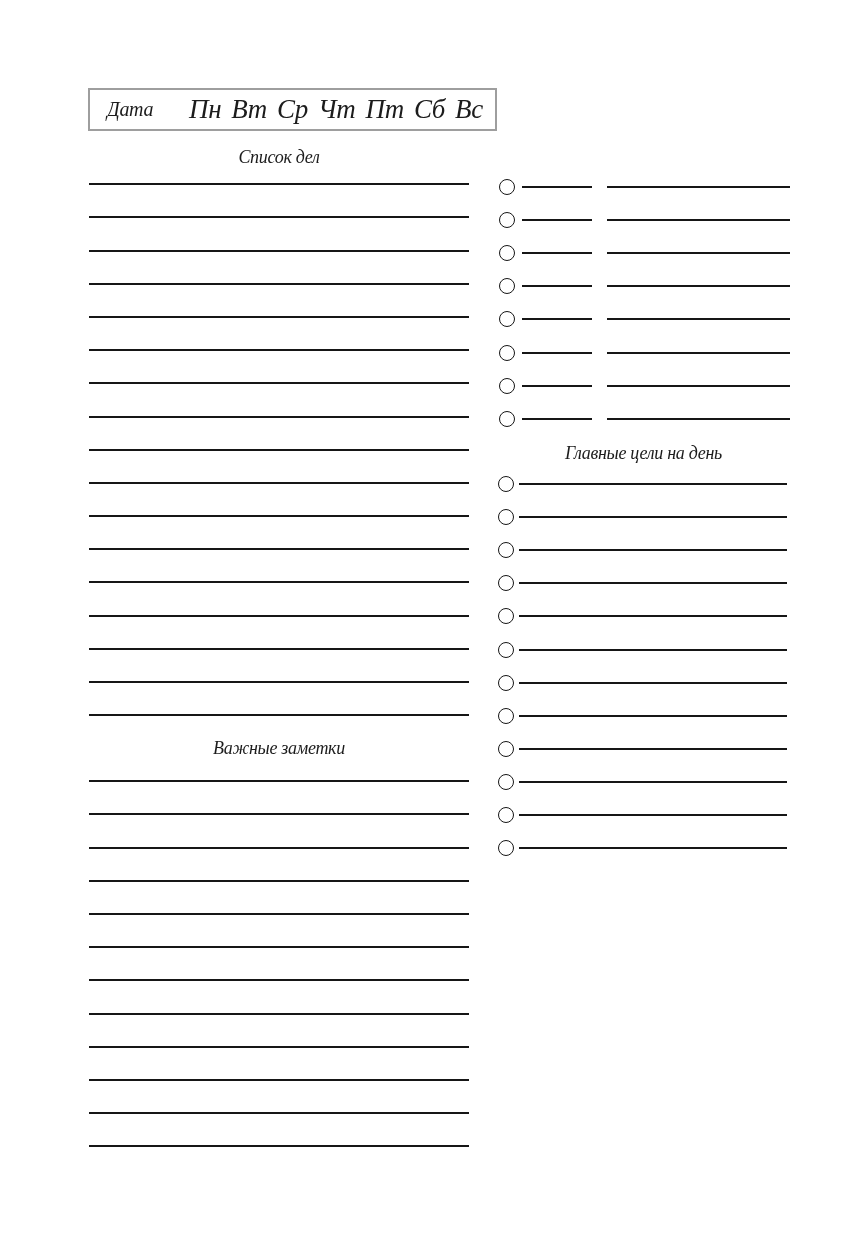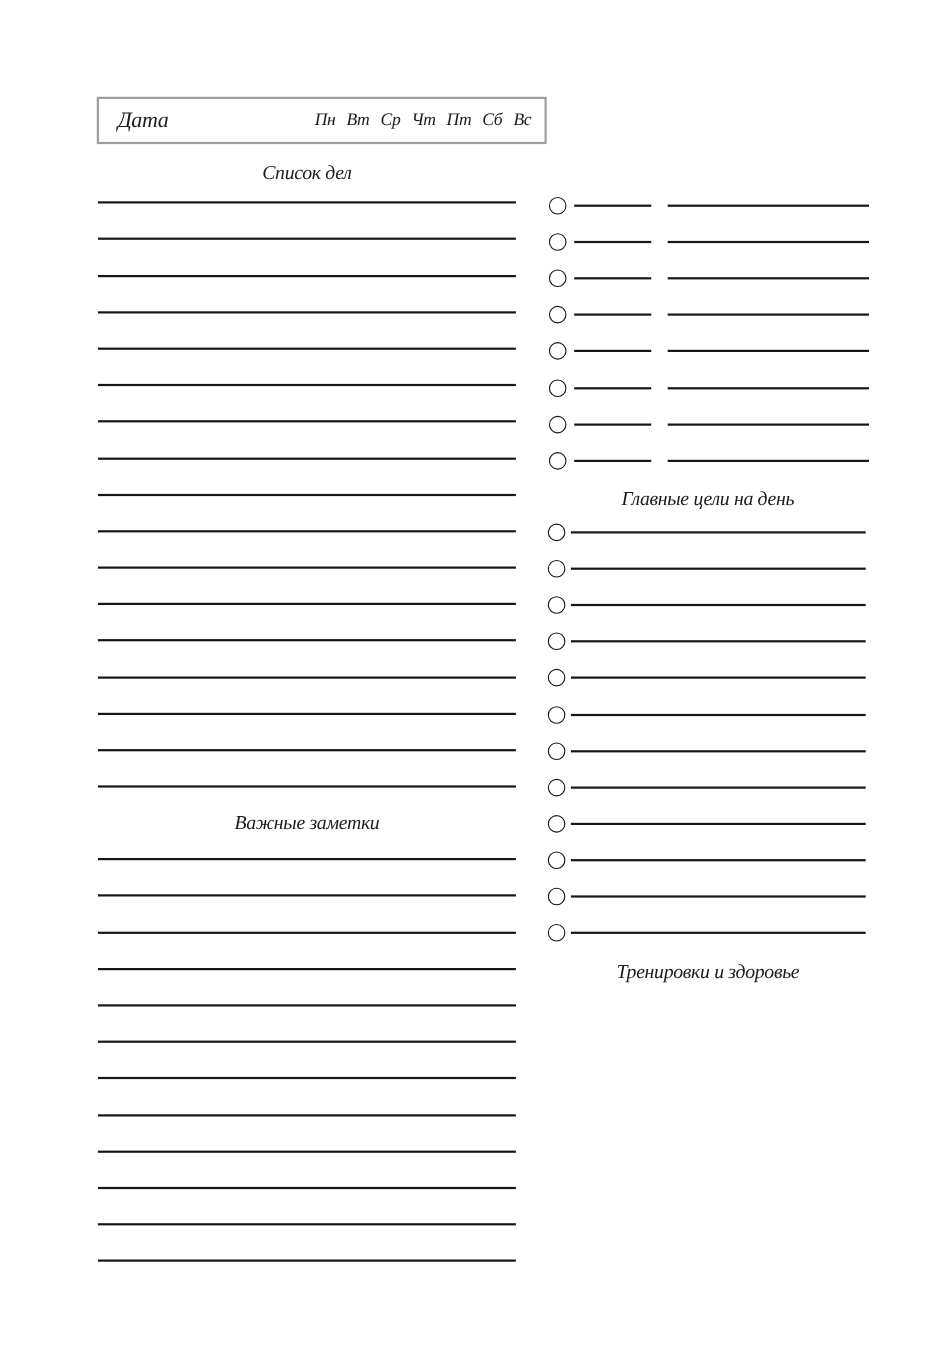--- a/index.html
+++ b/index.html
@@ -20,21 +20,21 @@
   }
   
   .date-box{
     position:absolute;left:88px;top:88px;width:409px;height:43px;
     border:2px solid var(--box-border);
     box-sizing:border-box;
     display:flex;align-items:center;justify-content:space-between;
     padding:0 12px 0 17px;
   }
   .date-label{font-size:20px;letter-spacing:-0.3px;}
-  .weekdays{display:flex;gap:10px;font-size:16px;letter-spacing:-0.3px;}
+  .weekdays{display:flex;gap:10px;font-size:27px;letter-spacing:-0.3px;}
   
   .sec-title{
     position:absolute;
     font-size:18px;letter-spacing:-0.3px;
     text-align:center;line-height:26px;
     white-space:nowrap;
   }
   .left-col-title{left:88px;width:382px;}
   .right-col-title{left:497px;width:293px;}
   
@@ -270,15 +270,14 @@
       <div class="row goal">
         <span class="circle"></span>
         <span class="goalline"></span>
       </div>
       <div class="row goal">
         <span class="circle"></span>
         <span class="goalline"></span>
       </div>
     </div>
 
-  <div class="sec-title right-col-title" style="top:870px;">Тренировки и здоровье</div>
 
 </div>
 
 </body></html>

